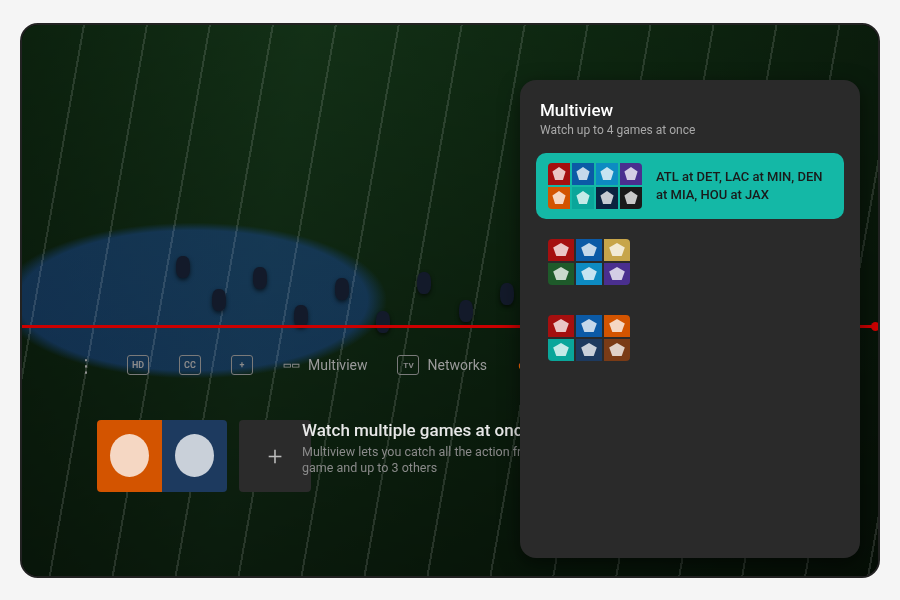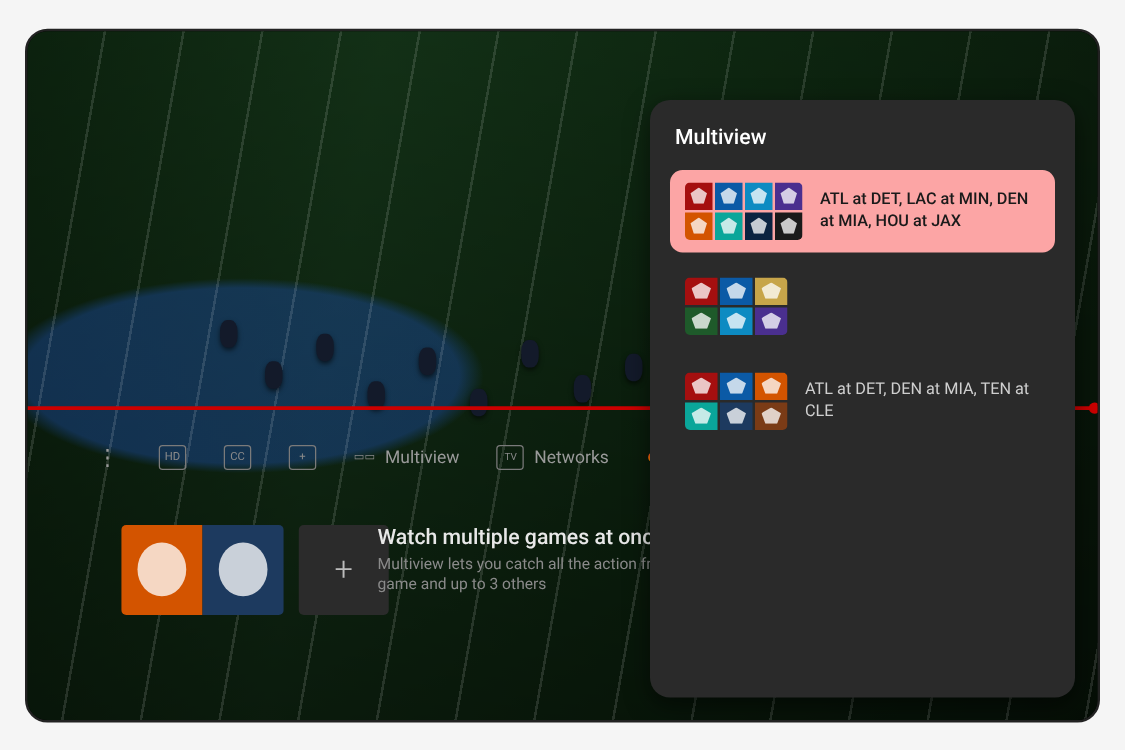--- a/index.html
+++ b/index.html
@@ -70,21 +70,21 @@
   }
   .ctrl {
     display:flex; align-items:center; gap:8px;
     color:#9a9a9a;
   }
   .iconbox {
     display:inline-flex; align-items:center; justify-content:center;
     width:22px; height:20px;
     border:1.5px solid #7a7a7a;
     border-radius:3px;
-    font-size:9px; font-weight:400; color:#8a8a8a;
+    font-size:9px; font-weight:700; color:#8a8a8a;
   }
   .iconbox.noborder{ border:none; width:auto; }
   .dots { font-size:18px; letter-spacing:2px; }
 
   
   .mv-tile-row {
     position:absolute;
     left: 75px;
     top: 395px;
     display:flex;
@@ -140,21 +140,21 @@
   .option {
     display:flex;
     align-items:center;
     gap:14px;
     padding:10px 12px;
     border-radius:10px;
     margin-bottom:10px;
     cursor:pointer;
   }
   .option.selected {
-    background:#fca5a5;
+    background:#14b8a6;
     color:#1a1a1a;
   }
   .option .label {
     font-size:13px;
     line-height:1.35;
     flex:1;
   }
   .option.selected .label { color:#1a1a1a; font-weight:500; }
   .option:not(.selected) .label { color:#cfcfcf; }
 
@@ -238,20 +238,21 @@
   </div>
 
   <div class="mv-desc">
     <div class="title">Watch multiple games at once</div>
     <div class="sub">Multiview lets you catch all the action from this game and up to 3 others</div>
   </div>
 
   <div class="side-panel">
     <div class="hdr">
       <h3>Multiview</h3>
+      <p>Watch up to 4 games at once</p>
     </div>
     <div id="options">
         <div class="option selected">
           <div class="team-grid g4">
             <div class="t" style="background: rgb(165, 15, 15);">
               <div class="logo"></div>
             </div>
             <div class="t" style="background: rgb(11, 90, 166);">
               <div class="logo"></div>
             </div>
@@ -312,17 +313,16 @@
             <div class="t" style="background: rgb(10, 166, 154);">
               <div class="logo"></div>
             </div>
             <div class="t" style="background: rgb(29, 58, 95);">
               <div class="logo"></div>
             </div>
             <div class="t" style="background: rgb(122, 59, 22);">
               <div class="logo"></div>
             </div>
           </div>
-          <div class="label">ATL at DET, DEN at MIA, TEN at CLE</div>
         </div>
       </div>
   </div>
 </div>
 
 </body></html>

